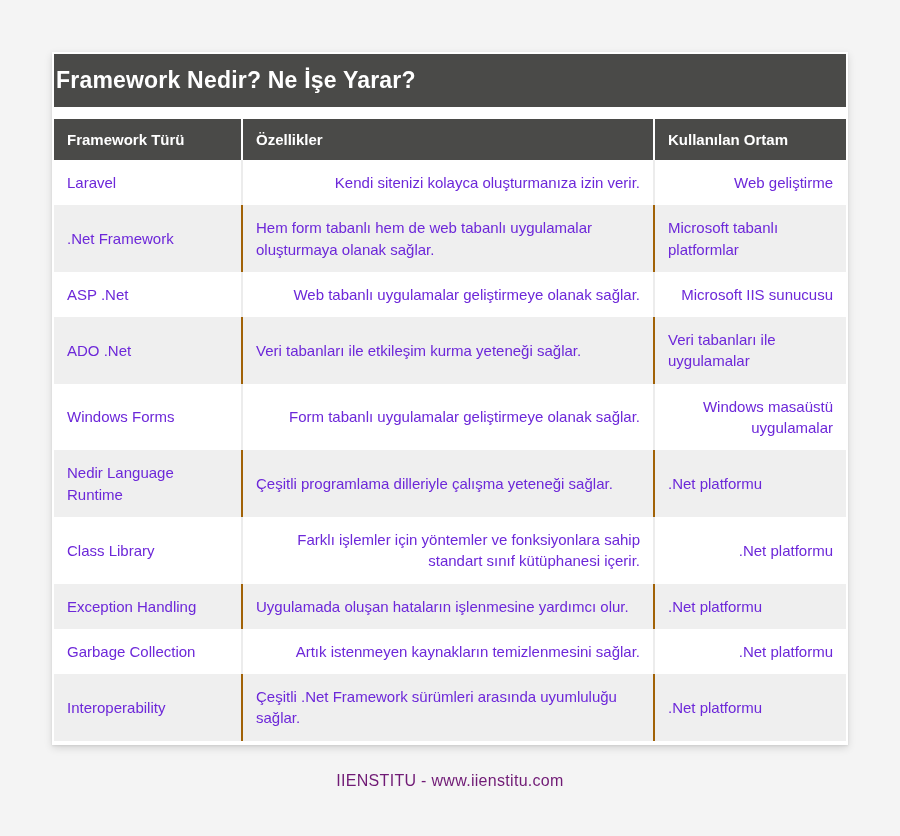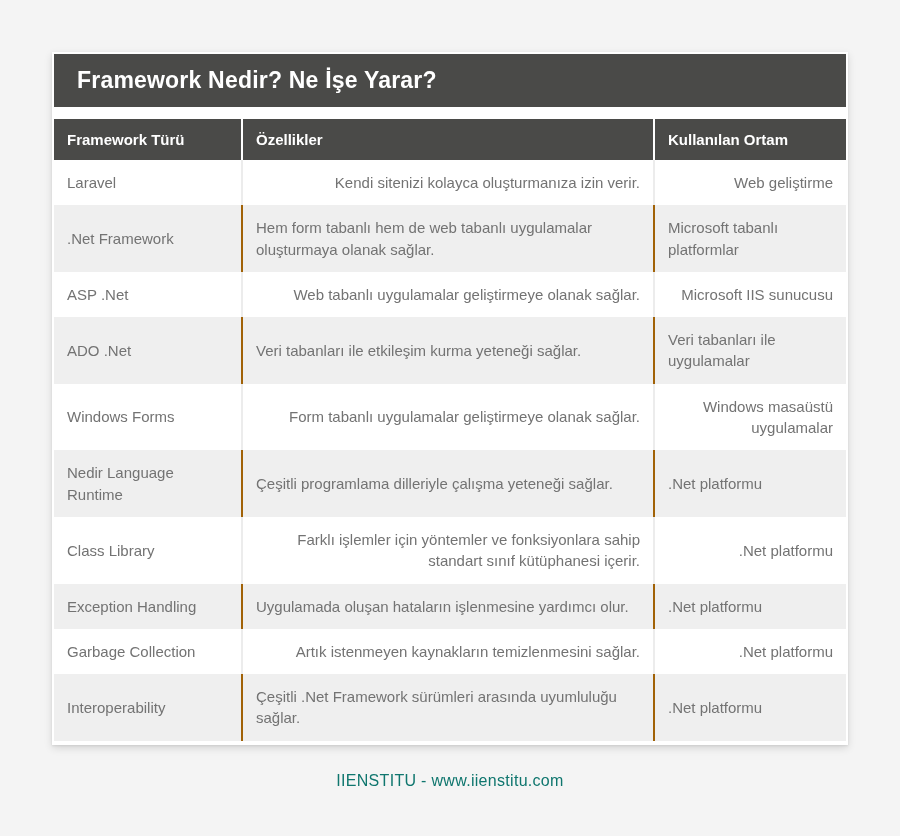--- a/index.html
+++ b/index.html
@@ -20,21 +20,21 @@
     background: #ffffff;
     padding: 2px 2px 4px 2px;
     box-shadow: 0 3px 8px rgba(0,0,0,0.13), 0 1px 2px rgba(0,0,0,0.08);
   }
   .title-band {
     background: #4a4a48;
     color: #ffffff;
     height: 53px;
     display: flex;
     align-items: center;
-    padding: 0 23px;
+    padding: 0 2px;
     font-size: 23px;
     font-weight: bold;
     letter-spacing: 0.2px;
     margin-bottom: 3px;
     text-align: center;
   }
   table.framework-table {
     width: 100%;
     border-collapse: collapse;
     table-layout: fixed;
@@ -46,38 +46,38 @@
     text-align: left;
     font-size: 15px;
     font-weight: bold;
     padding: 12px 13px;
   }
   table.framework-table th + th {
     border-left: 2px solid #ffffff;
   }
   table.framework-table td {
     font-size: 15px;
-    color: #737373;
+    color: #6d28d9;
     line-height: 1.42;
     padding: 12px 13px;
     vertical-align: middle;
     word-wrap: break-word;
   }
   tr.row-odd td  { background: #ffffff; }
   tr.row-even td { background: #efefef; }
   tr.row-odd  td + td { border-left: 2px solid #ececec; text-align: right; }
   tr.row-even td + td { border-left: 2px solid #a16207; }
   .col-framework { width: 188px; }
   .col-env       { width: 192px; }
   .footer {
     width: 900px;
     text-align: center;
     margin-top: 27px;
     font-size: 16px;
-    color: #0f766e;
+    color: #701a75;
     letter-spacing: 0.3px;
   }
 </style>
 </head>
 <body>
 
 <div class="card">
   <div class="title-band">Framework Nedir? Ne İşe Yarar?</div>
 
   <table class="framework-table">

